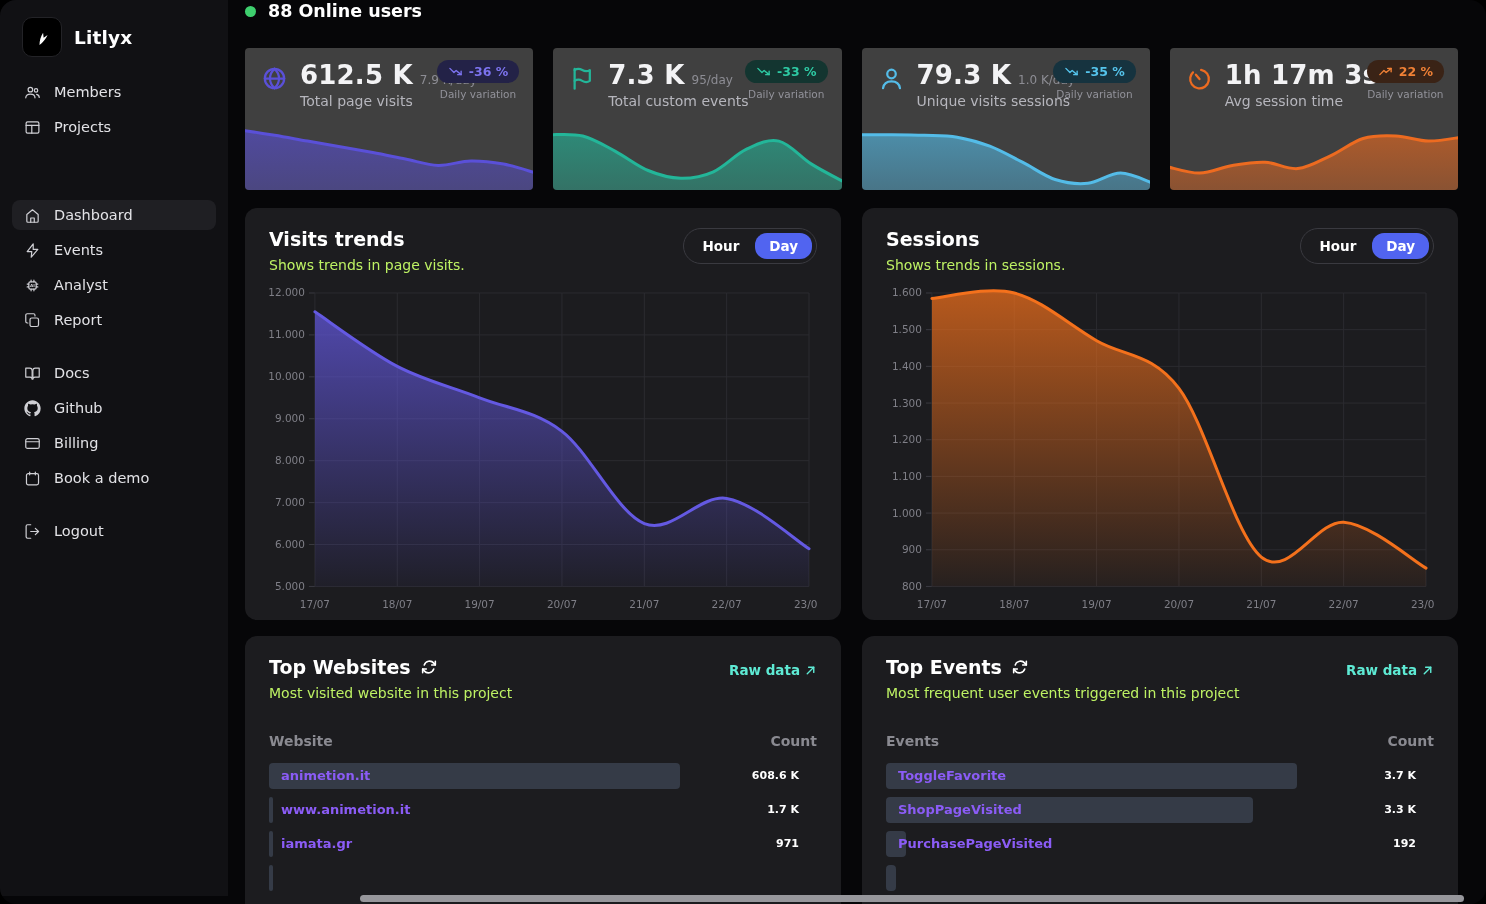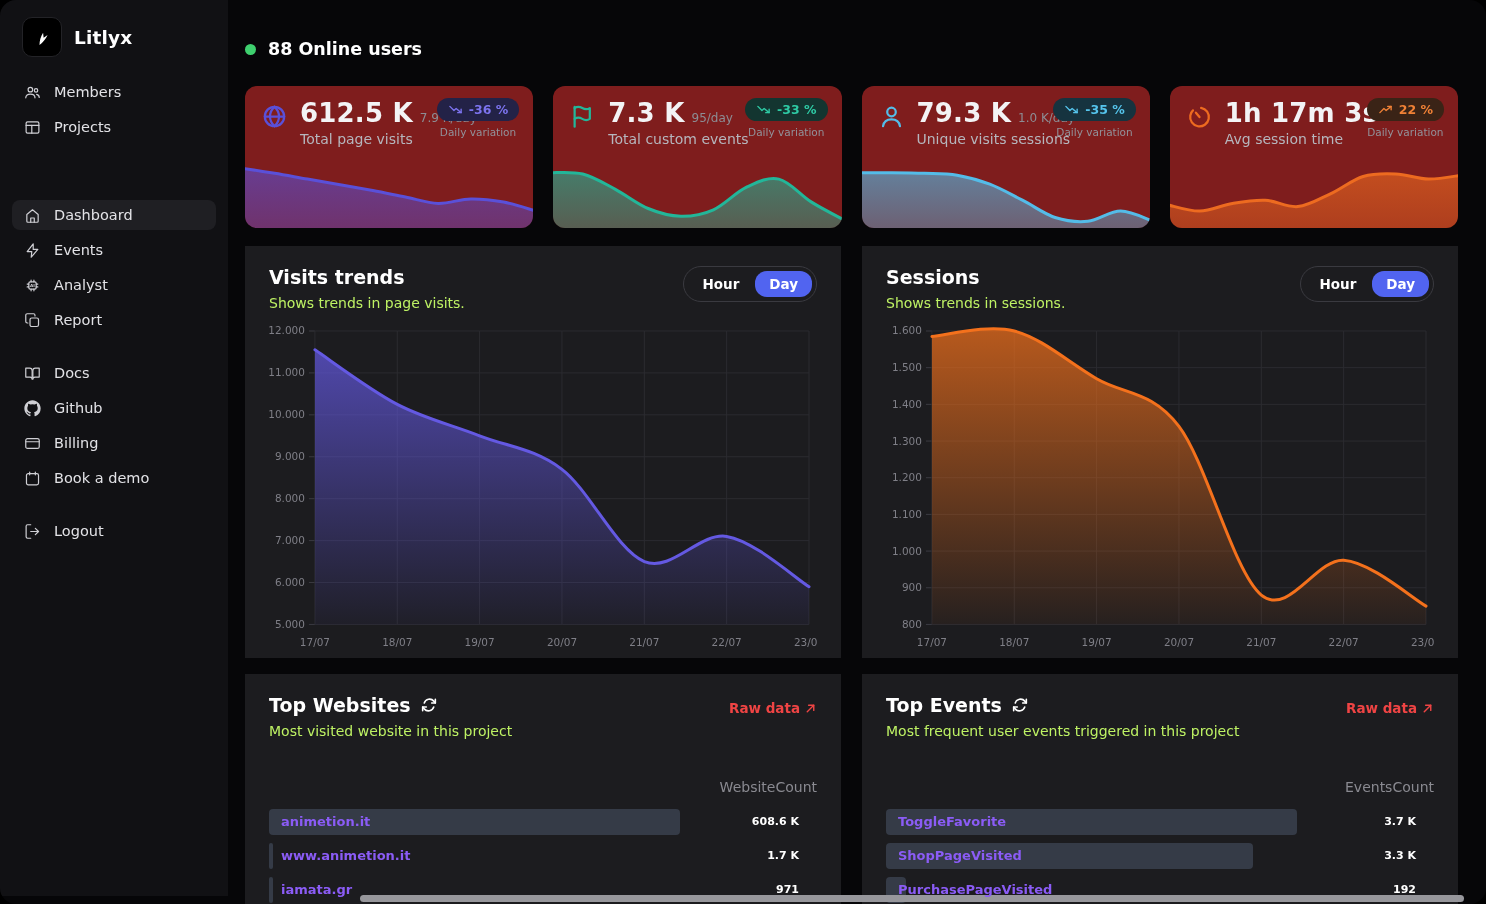--- a/index.html
+++ b/index.html
@@ -17,64 +17,64 @@
   .nav{margin-top:10px;}
   .nav-item{display:flex;align-items:center;gap:13px;height:30px;margin:5px 12px;padding:0 12px;
             border-radius:8px;font-size:14.5px;color:#e2e2e6;cursor:pointer;}
   .nav-item.active{background:#1f1f23;}
   .nav-item .icon{width:17px;height:17px;color:#cfcfd4;flex:0 0 17px;}
   .nav-spacer-lg{height:48px;}
   .nav-spacer-sm{height:13px;}
 
   
   .main{position:absolute;left:228px;top:0;right:0;bottom:0;padding:0 28px 0 17px;}
-  .online-row{display:flex;align-items:center;gap:12px;margin-top:38px;height:22px;}
+  .online-row{display:flex;align-items:center;gap:12px;height:22px;}
   .dot{width:11px;height:11px;border-radius:50%;background:#3ecf6e;}
   .online-label{font-size:17.5px;font-weight:700;}
 
   
   .cards{display:grid;grid-template-columns:repeat(4,1fr);gap:20px;margin-top:26px;height:142px;}
-  .card{position:relative;background:#7f1d1d;border-radius:12px;overflow:hidden;padding:14px 16px;}
+  .card{position:relative;background:#404040;border-radius:4px;overflow:hidden;padding:14px 16px;}
   .card-top{display:flex;gap:12px;align-items:flex-start;}
   .stat-icon{width:27px;height:27px;margin-top:3px;flex:0 0 27px;}
   .stat-icon svg{width:100%;height:100%;}
   .value-line{display:flex;align-items:baseline;}
   .stat-value{font-size:26px;font-weight:700;letter-spacing:.2px;color:#f3f3f5;line-height:1.05;}
   .stat-rate{font-size:12px;color:#8d8d94;margin-left:7px;}
   .stat-label{font-size:14px;color:#b6b6bd;margin-top:4px;}
   .badge-box{position:absolute;top:12px;right:14px;display:flex;flex-direction:column;align-items:center;}
   .badge{display:inline-flex;align-items:center;gap:6px;padding:4px 11px;border-radius:15px;
          font-size:12.5px;font-weight:600;}
   .badge .icon{width:15px;height:15px;}
   .variation{font-size:10.5px;color:#92929a;margin-top:5px;}
   .spark{position:absolute;left:-1px;right:-1px;bottom:-1px;height:64px;width:calc(100% + 2px);}
 
   
   .charts{display:grid;grid-template-columns:1fr 1fr;gap:21px;margin-top:18px;height:412px;}
-  .panel{background:#1c1c1f;border-radius:0;padding:20px 24px 24px;position:relative;overflow:hidden;}
+  .panel{background:#1c1c1f;border-radius:12px;padding:20px 24px 24px;position:relative;overflow:hidden;}
   .panel-head{display:flex;justify-content:space-between;align-items:flex-start;}
   .panel-title{font-size:19px;font-weight:700;display:flex;align-items:center;gap:10px;}
   .panel-sub{font-size:14px;color:#bef264;margin-top:7px;}
   .toggle{display:flex;align-items:center;border:1.5px solid #3a3a40;border-radius:18px;padding:4px;gap:2px;}
   .tg{background:transparent;border:none;color:#fff;font-family:inherit;font-size:13.5px;font-weight:700;
       padding:5px 14px;border-radius:12px;cursor:pointer;}
   .tg.active{background:#5164f0;text-align:right;}
   .bigchart{display:block;width:100%;margin-top:12px;}
   .grid{stroke:#2b2b30;stroke-width:1;}
   .tick{stroke:#3a3a41;stroke-width:1;}
   .ylab,.xlab{fill:#7f7f87;font-size:10.5px;}
 
   
   .tables{display:grid;grid-template-columns:1fr 1fr;gap:21px;margin-top:16px;height:310px;}
   .refresh{width:16px;height:16px;color:#fff;cursor:pointer;}
   .refresh svg{width:100%;height:100%;}
-  .rawlink{display:flex;align-items:center;gap:4px;color:#ef4444;font-size:13.5px;font-weight:600;
+  .rawlink{display:flex;align-items:center;gap:4px;color:#5eead4;font-size:13.5px;font-weight:600;
            cursor:pointer;margin-top:6px;}
   .rawlink .icon{width:13px;height:13px;}
-  .thead{display:flex;justify-content:flex-end;font-size:14px;color:#8a8a91;margin-top:40px;}
+  .thead{display:flex;justify-content:space-between;font-size:14px;color:#8a8a91;margin-top:32px;font-weight:bold;}
   .tbody{margin-top:14px;}
   .trow{position:relative;height:26px;margin-bottom:8px;}
   .tbar{position:absolute;left:0;top:0;bottom:0;background:#353b47;border-radius:4px;min-width:3px;}
   .tname{position:relative;z-index:1;font-size:13px;font-weight:600;color:#8b5cf6;
          padding-left:12px;line-height:26px;white-space:nowrap;}
   .tcount{position:absolute;right:18px;top:0;line-height:26px;font-size:11px;font-weight:700;color:#fff;z-index:1;}
 
   .hscrollbar{position:absolute;left:360px;right:22px;bottom:2px;height:7px;border-radius:4px;
               background:#97979c;}
   .icon svg{width:100%;height:100%;display:block;}

